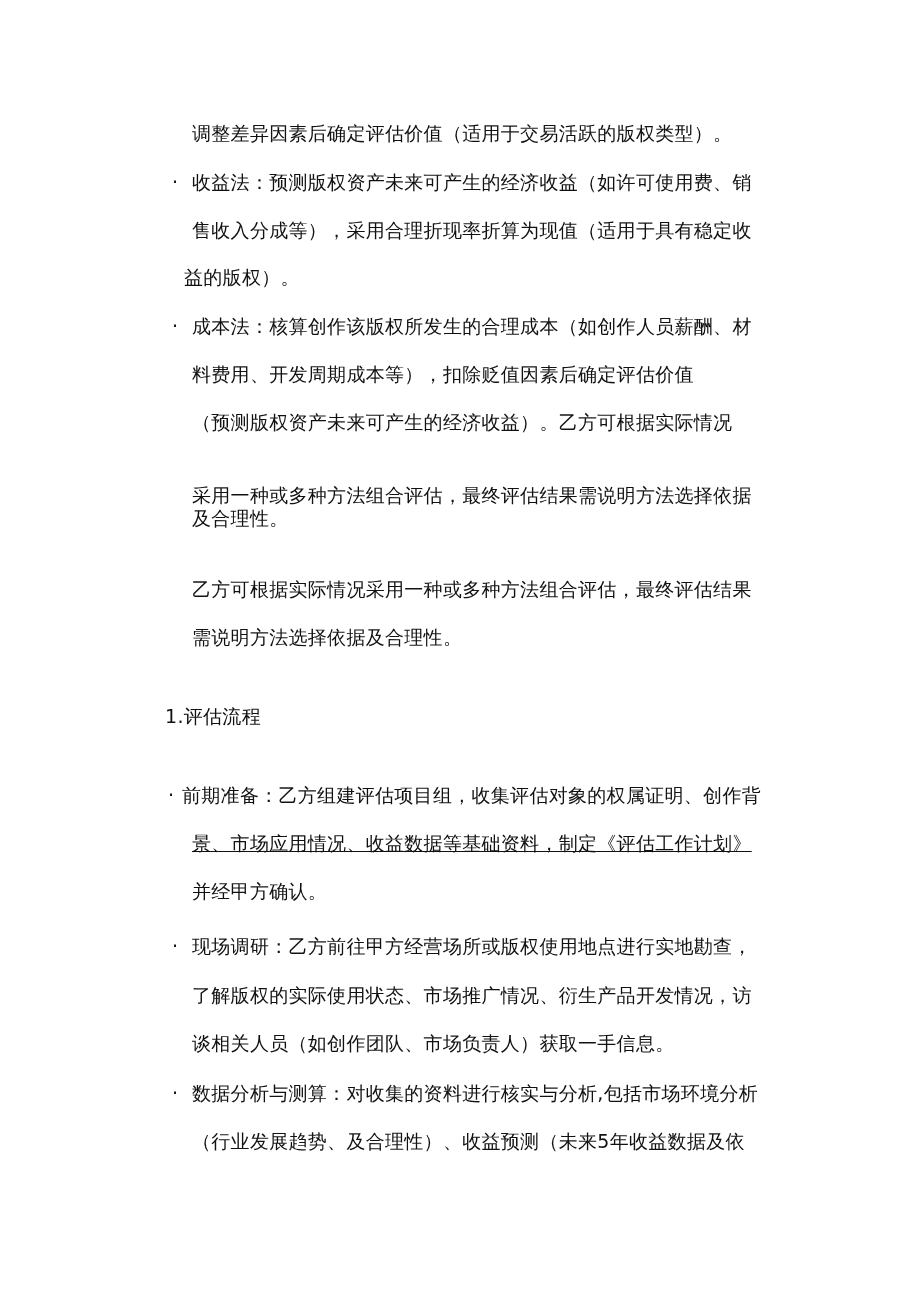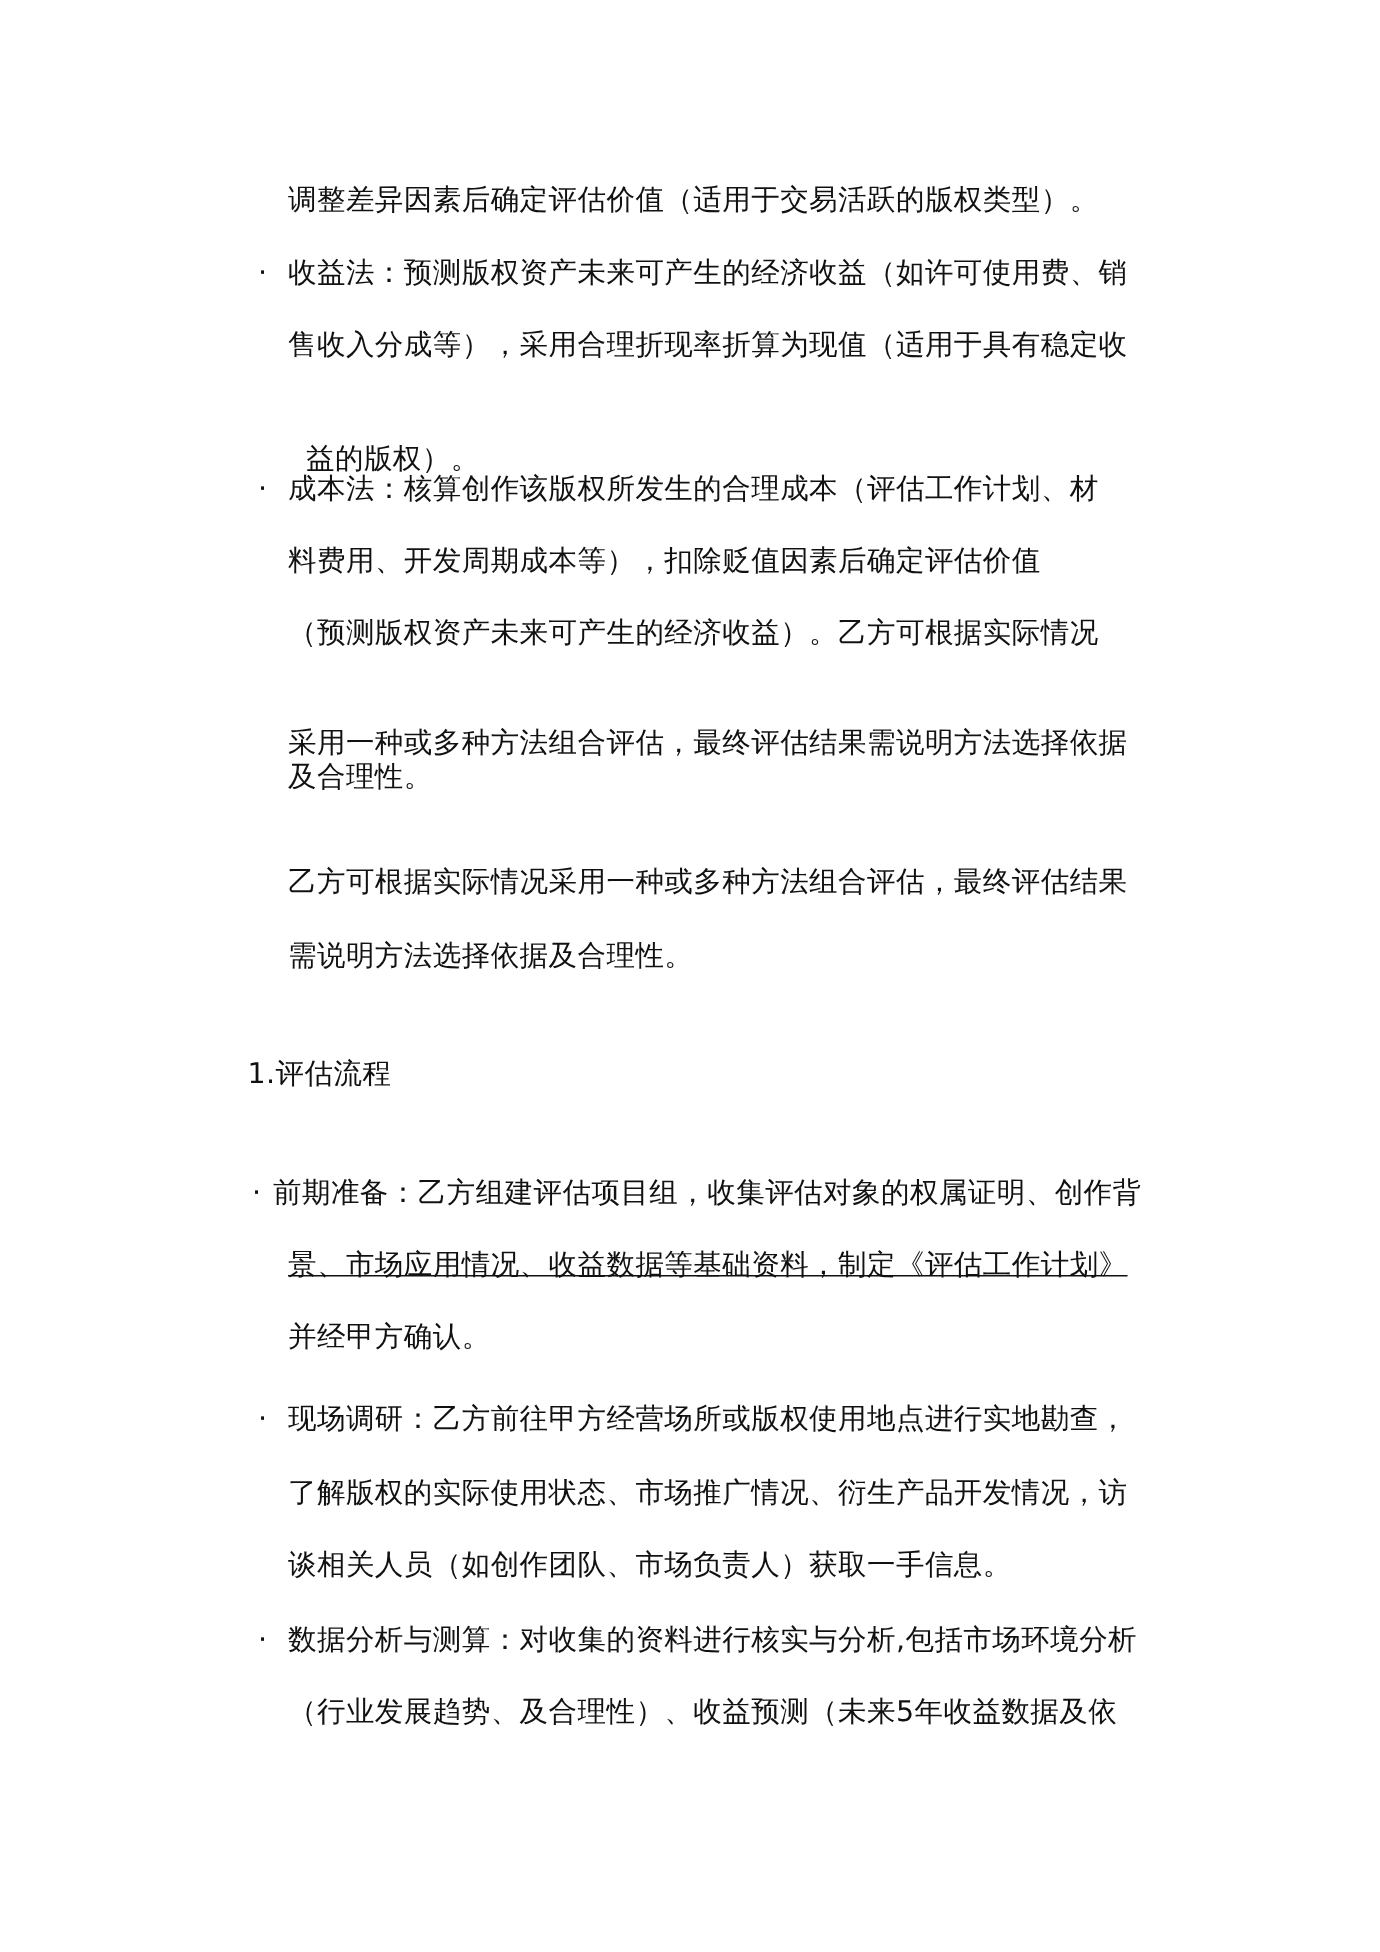--- a/index.html
+++ b/index.html
@@ -19,30 +19,30 @@
 </head>
 <body>
 
 <div>
 
   <div class="line" style="left:192px; top:121px;">调整差异因素后确定评估价值（适用于交易活跃的版权类型）。</div>
 
   <div class="bullet" style="left:172px; top:170px;">·</div>
   <div class="line" style="left:192px; top:170px;">收益法：预测版权资产未来可产生的经济收益（如许可使用费、销</div>
   <div class="line" style="left:192px; top:218px;">售收入分成等），采用合理折现率折算为现值（适用于具有稳定收</div>
-  <div class="line" style="left:204px; top:265px;margin-top:29px;">益的版权）。</div>
+  <div class="line" style="left:184px; top:265px;">益的版权）。</div>
 
   <div class="bullet" style="left:172px; top:314px;">·</div>
-  <div class="line" style="left:192px; top:314px;">成本法：核算创作该版权所发生的合理成本（评估工作计划、材</div>
+  <div class="line" style="left:192px; top:314px;">成本法：核算创作该版权所发生的合理成本（如创作人员薪酬、材</div>
   <div class="line" style="left:192px; top:362px;">料费用、开发周期成本等），扣除贬值因素后确定评估价值</div>
   <div class="line" style="left:192px; top:410px;">（预测版权资产未来可产生的经济收益）。乙方可根据实际情况</div>
   <div class="line" style="left:192px; top:483px;">采用一种或多种方法组合评估，最终评估结果需说明方法选择依据</div>
   <div class="line" style="left:192px; top:506px;">及合理性。</div>
 
-  <div class="line" style="left:192px; top:577px;font-family:Liberation Mono, monospace;">乙方可根据实际情况采用一种或多种方法组合评估，最终评估结果</div>
+  <div class="line" style="left:192px; top:577px;">乙方可根据实际情况采用一种或多种方法组合评估，最终评估结果</div>
   <div class="line" style="left:192px; top:625px;">需说明方法选择依据及合理性。</div>
 
   <div class="line" style="left:165px; top:704px;">1.评估流程</div>
 
   <div class="bullet" style="left:168px; top:783px;">·</div>
   <div class="line" style="left:182px; top:783px;">前期准备：乙方组建评估项目组，收集评估对象的权属证明、创作背</div>
   <div class="line" style="left:192px; top:831px;text-decoration:underline;">景、市场应用情况、收益数据等基础资料，制定《评估工作计划》</div>
   <div class="line" style="left:192px; top:879px;">并经甲方确认。</div>
 
   <div class="bullet" style="left:172px; top:934px;">·</div>

